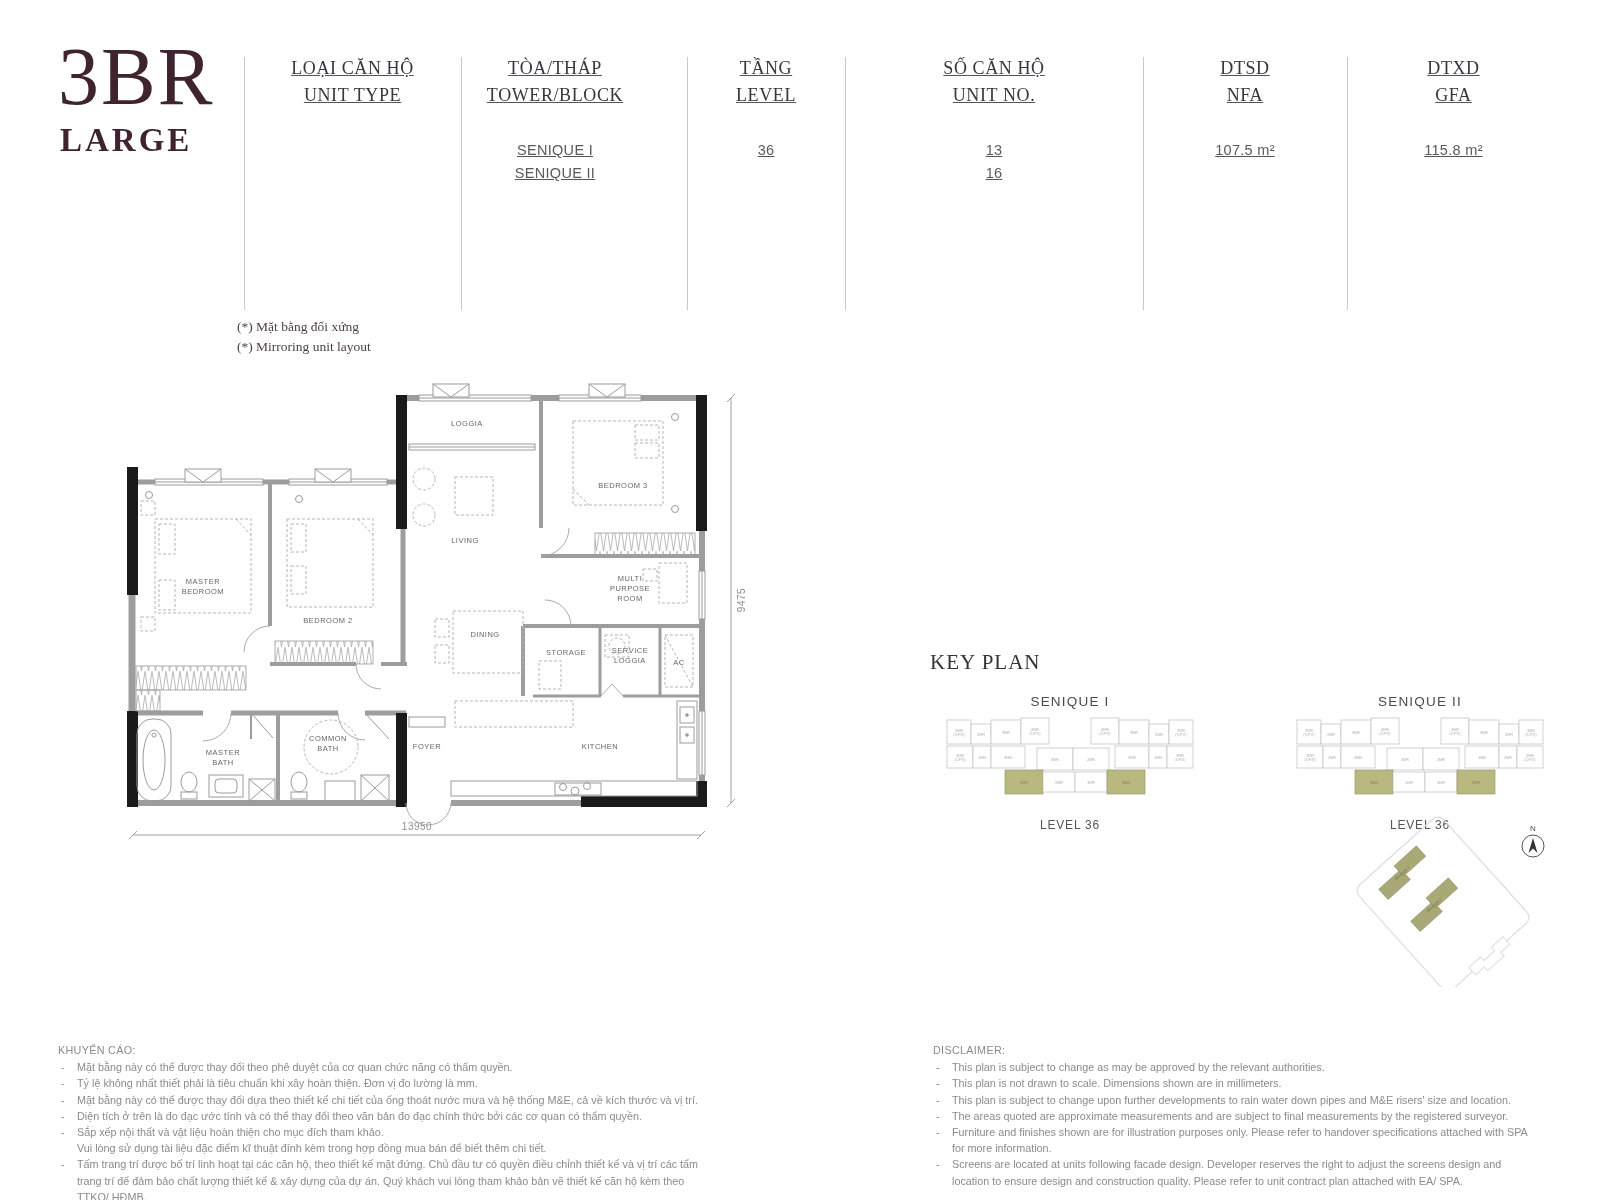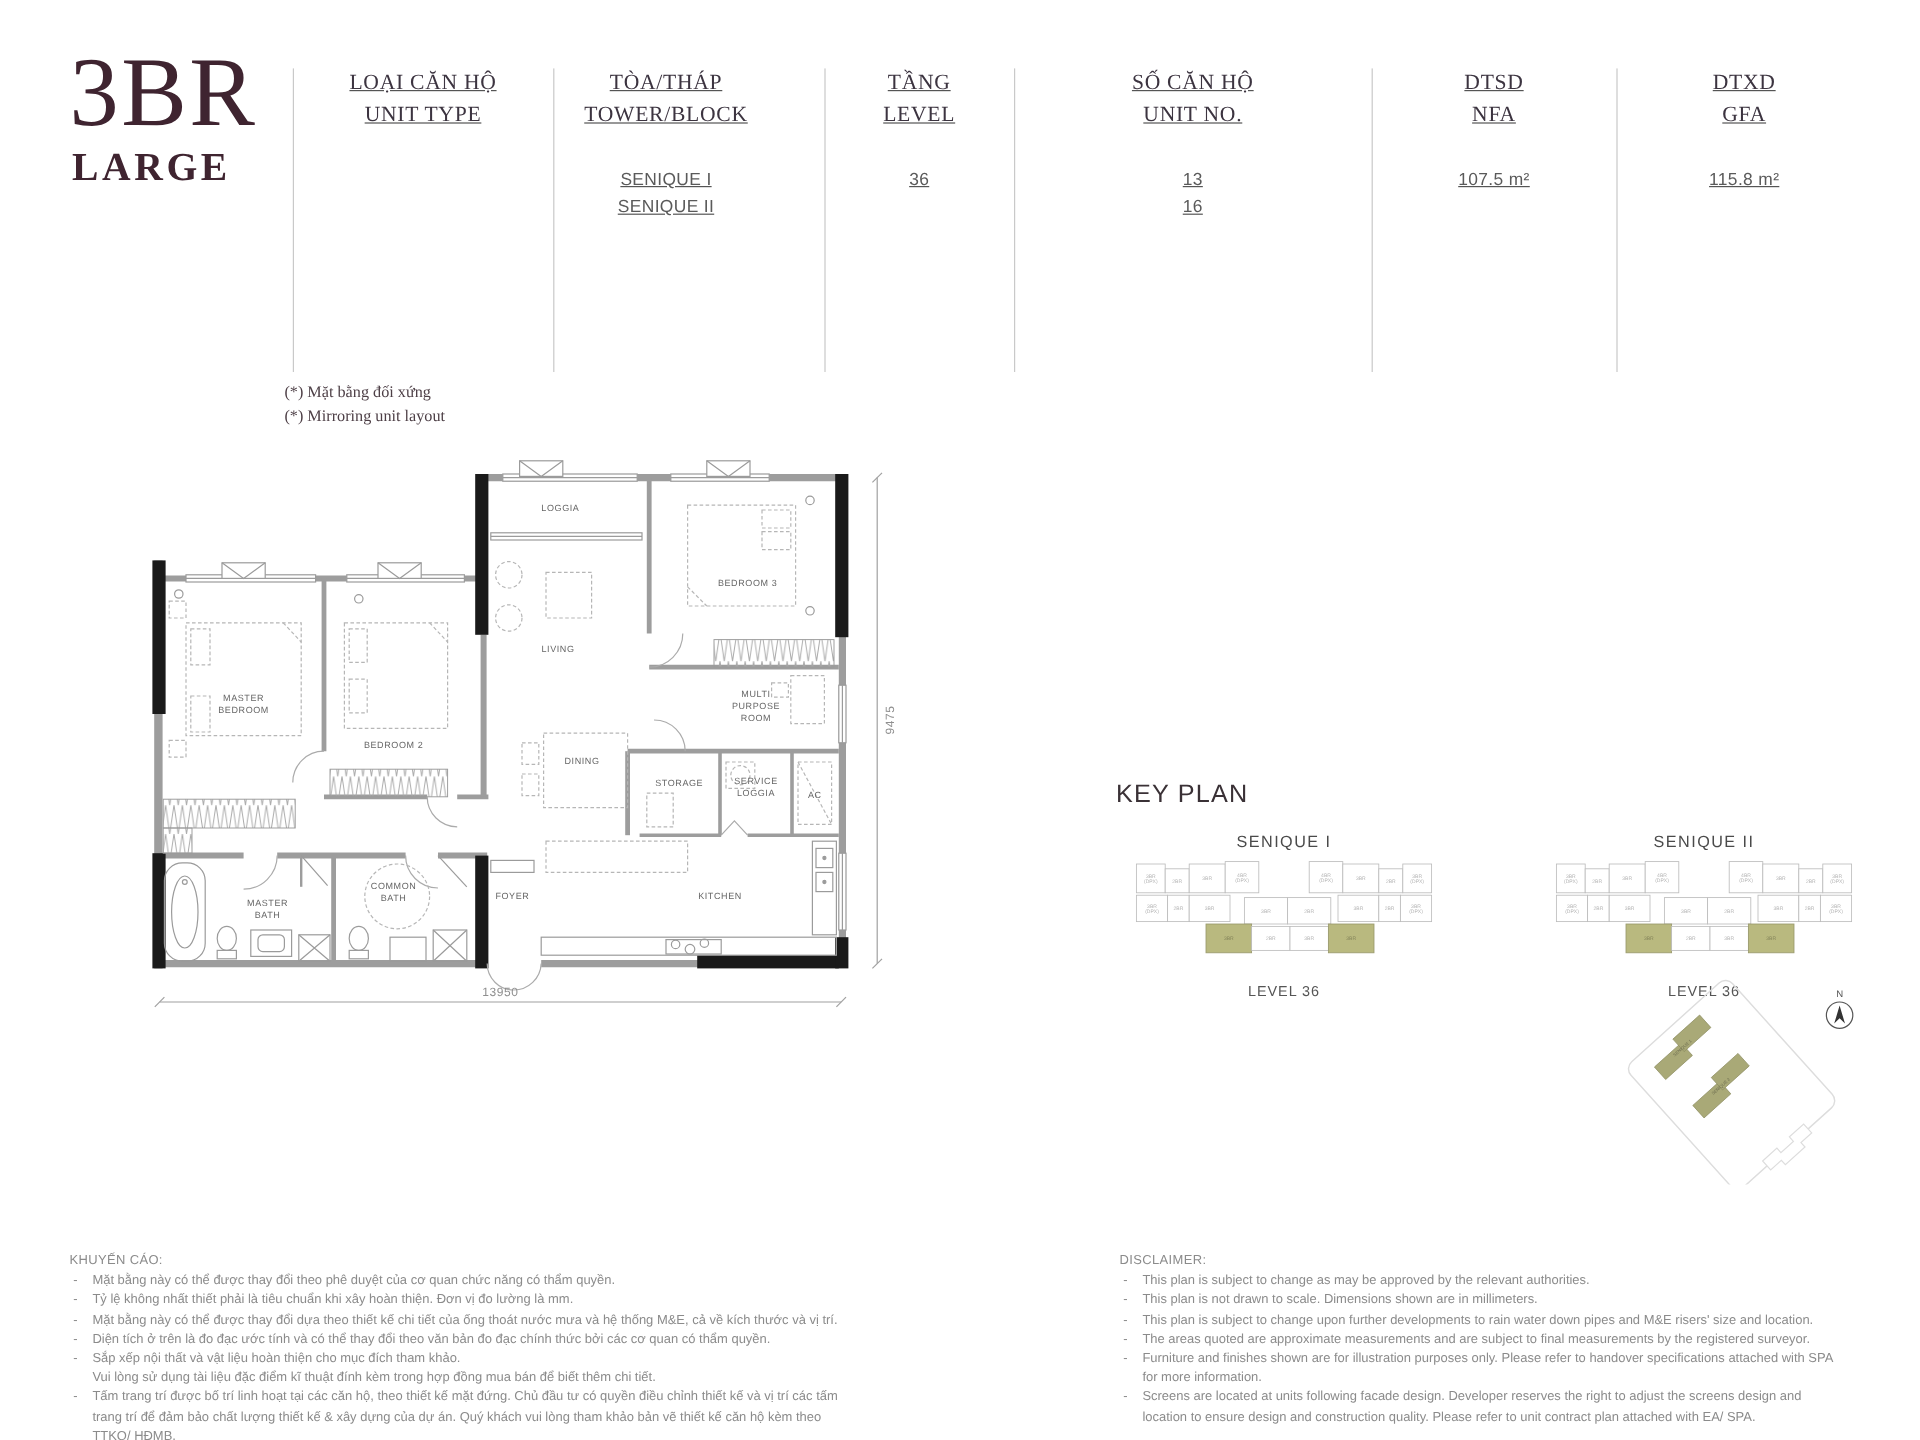--- a/index.html
+++ b/index.html
@@ -13,21 +13,21 @@
              font-size:33px;font-weight:700;color:#3f2430;letter-spacing:3px;}
   
   .col-divider{position:absolute;top:57px;height:253px;width:1px;background:#c9c9c9;}
   .spec-col{position:absolute;top:55px;text-align:center;text-decoration:underline;}
   .spec-head{font-family:"Liberation Serif",serif;font-size:18px;color:#3c3440;
              line-height:1.5;letter-spacing:.6px;}
   .spec-vals{margin-top:30px;font-size:14.5px;color:#5a5a5a;line-height:1.6;letter-spacing:.3px;}
   .note{position:absolute;left:237px;top:317px;font-family:"Liberation Serif",serif;
         font-size:13.5px;color:#4d3f46;line-height:1.45;}
   
-  .kp-heading{position:absolute;left:930px;top:650px;font-family:Liberation Sans, sans-serif;
+  .kp-heading{position:absolute;left:930px;top:650px;font-family:Liberation Serif, serif;
               font-size:21px;color:#3a3136;letter-spacing:1px;}
   .tower{position:absolute;width:252px;text-align:center;}
   .tower-name{font-size:13.5px;color:#4a4a4a;letter-spacing:1.2px;margin-bottom:5px;}
   .tower-level{font-size:12px;color:#555;letter-spacing:.8px;margin-top:16px;}
   .kp-cell-label{font-size:4.2px;fill:#b3b3b3;text-anchor:middle;font-family:"Liberation Sans",sans-serif;}
   .kp-cell-label.hl{fill:#84845a;}
   
   .rm{font-size:7.5px;fill:#666;letter-spacing:.5px;text-anchor:middle;
       font-family:"Liberation Sans",sans-serif;}
   .dim{font-size:10px;fill:#8f8f8f;letter-spacing:.5px;text-anchor:middle;

